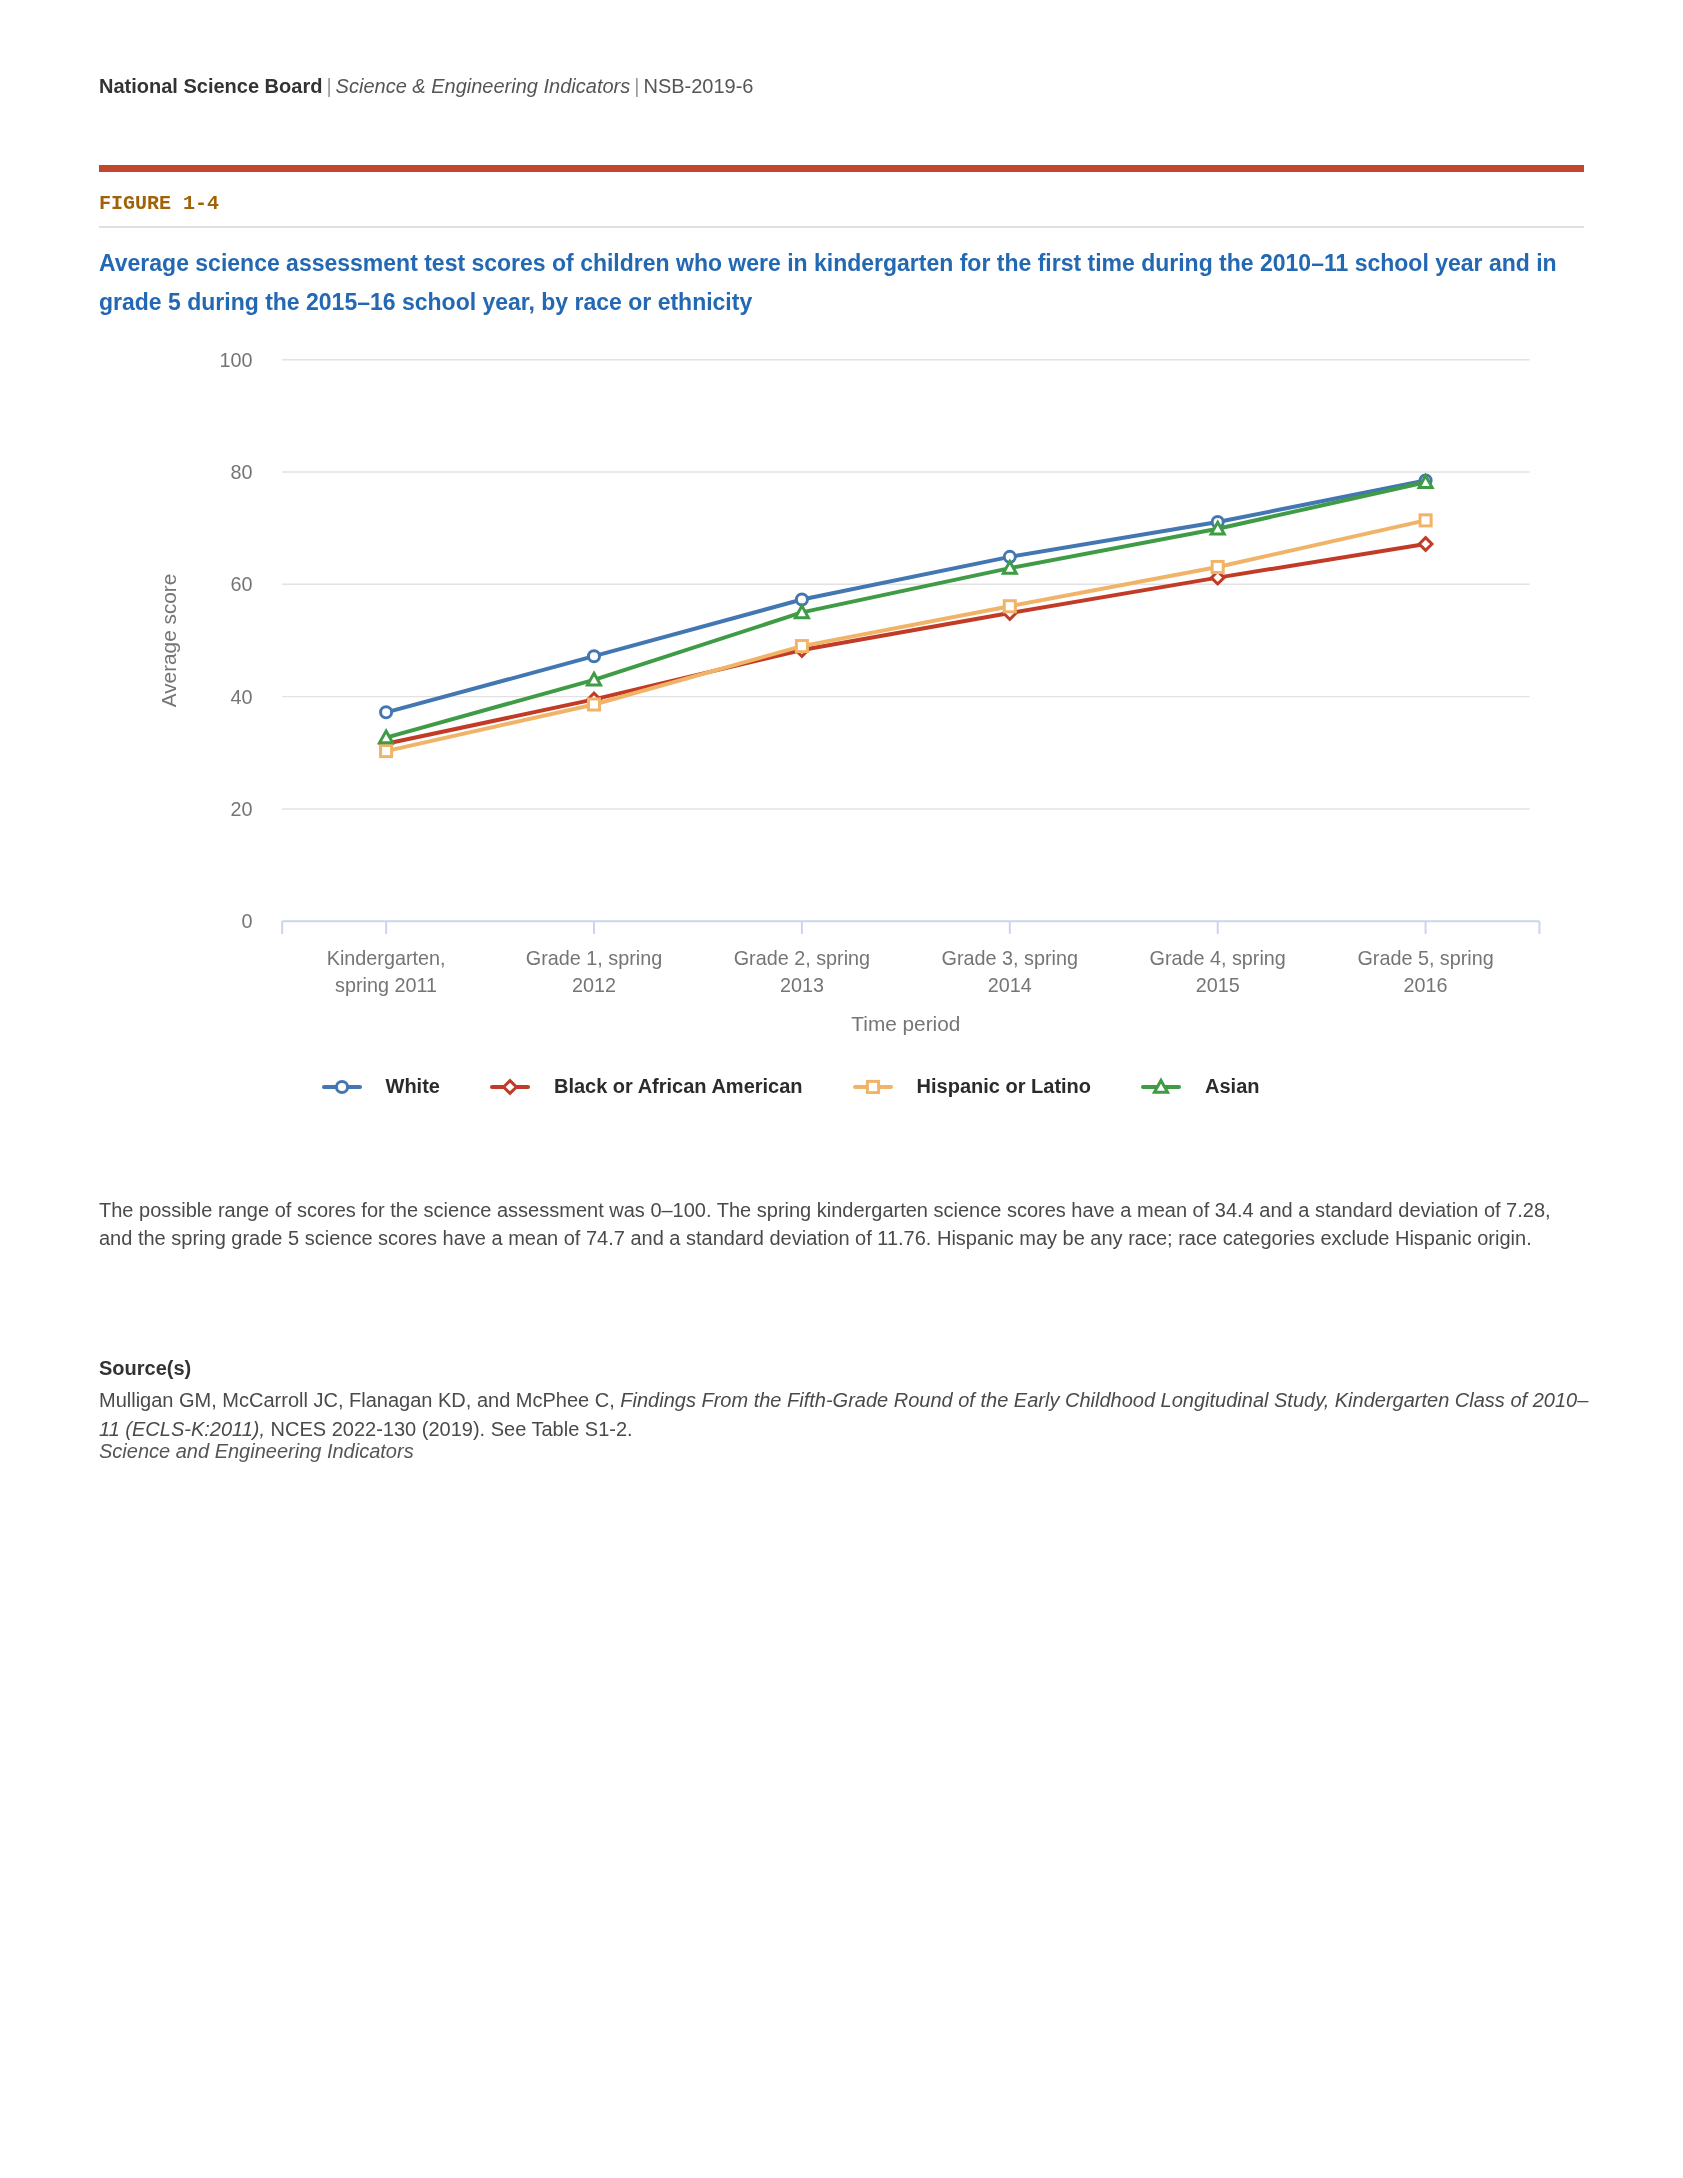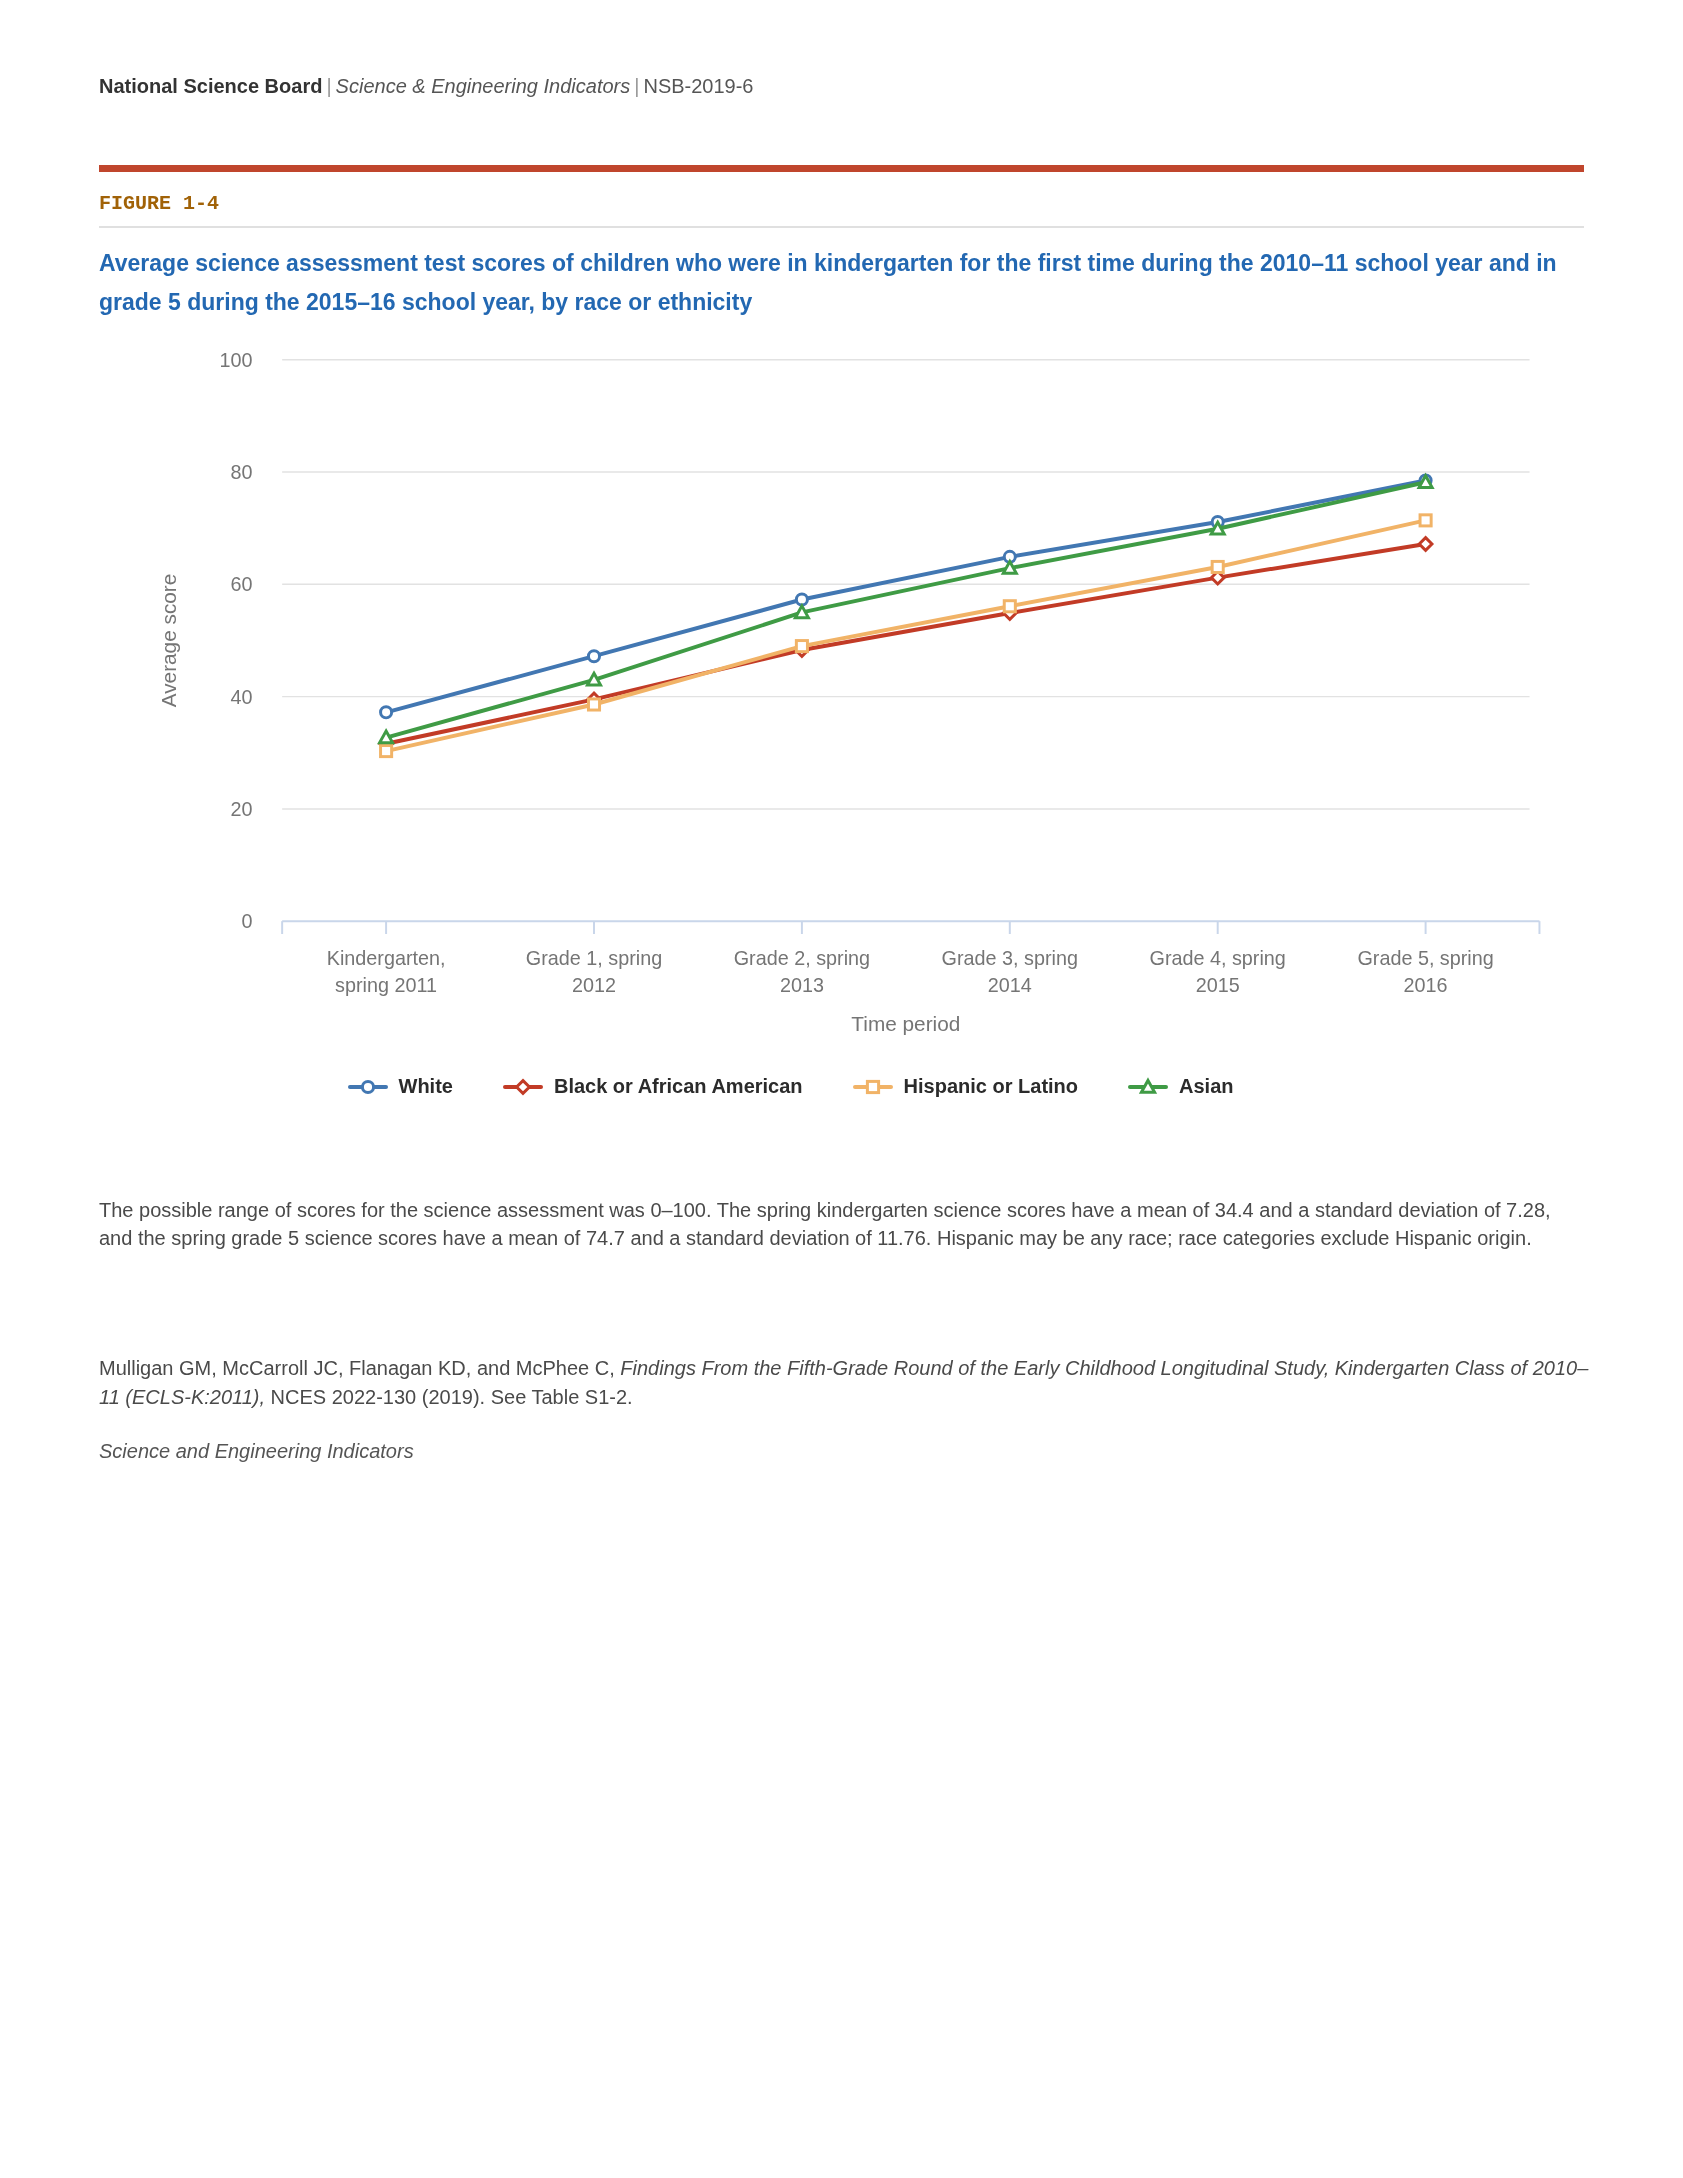--- a/index.html
+++ b/index.html
@@ -13,21 +13,21 @@
   .doc-header .pid{color:#555;}
   .doc-header .sep{color:#999;}
   .red-rule{top:165px;left:99px;width:1485px;height:7px;}
   .figure-label{top:192px;left:99px;font-size:20px;font-weight:bold;color:#a16207;font-family:Liberation Mono, monospace;}
   .gray-rule{top:226px;left:99px;width:1485px;height:2px;background:#e0e0e0;}
   .fig-title{top:244px;left:99px;width:1475px;font-size:23px;font-weight:bold;line-height:39px;}
   
   .chart-wrap{top:337px;left:99px;width:1485px;height:705px;}
   
   .legend{top:1075px;left:99px;width:1485px;display:flex;justify-content:center;gap:50px;transform:translateX(-51px);}
-  .legend-item{display:flex;align-items:center;gap:11px;}
+  .legend-item{display:flex;align-items:center;gap:24px;}
   .legend-item .lab{font-size:20px;font-weight:bold;color:#2b2b2b;white-space:nowrap;}
   
   .notes{top:1196px;left:99px;width:1490px;font-size:20px;line-height:28px;color:#4a4a4a;}
   .notes .hd,.sources .hd{font-weight:bold;color:#333;margin-bottom:3px;}
   .sources{top:1354px;left:99px;width:1490px;font-size:20px;line-height:29px;color:#4a4a4a;}
   .sources .it{font-style:italic;}
   .footer-it{top:1440px;left:99px;font-size:20px;font-style:italic;color:#555;}
 </style>
 </head>
 <body>
@@ -143,17 +143,18 @@
       </svg>
       <span class="lab" style="color: rgb(43, 43, 43);">Asian</span>
     </div>
   </div>
 
 <div class="abs notes">
   <div>The possible range of scores for the science assessment was 0–100. The spring kindergarten science scores have a mean of 34.4 and a standard deviation of 7.28, and the spring grade 5 science scores have a mean of 74.7 and a standard deviation of 11.76. Hispanic may be any race; race categories exclude Hispanic origin.</div>
 </div>
 
 <div class="abs sources">
+  <div class="hd">Source(s)</div>
   <div><span>Mulligan GM, McCarroll JC, Flanagan KD, and McPhee C, </span><span class="it">Findings From the Fifth-Grade Round of the Early Childhood Longitudinal Study, Kindergarten Class of 2010–11 (ECLS-K:2011),</span><span> NCES 2022-130 (2019). See Table S1-2.</span></div>
 </div>
 
 <div class="abs footer-it">Science and Engineering Indicators</div>
 
 
 </body></html>

